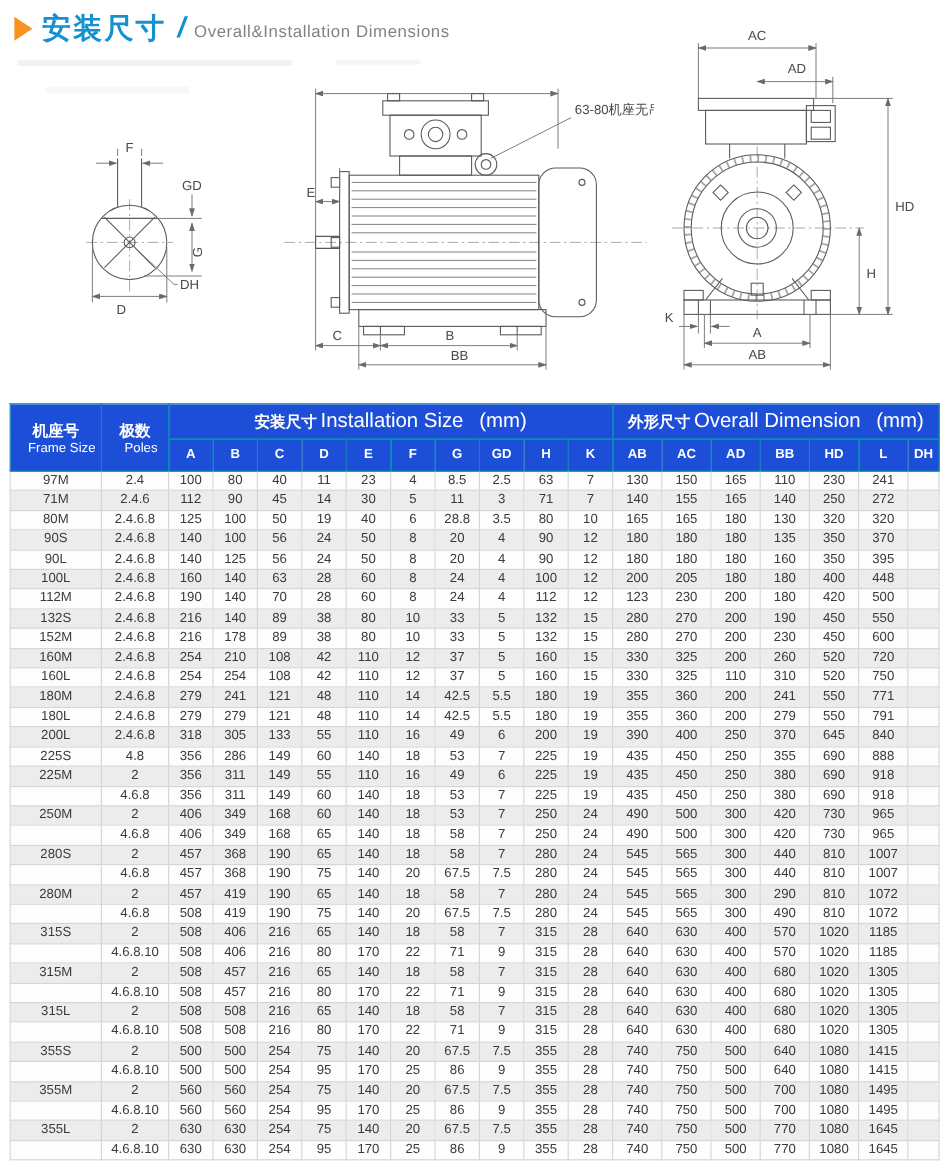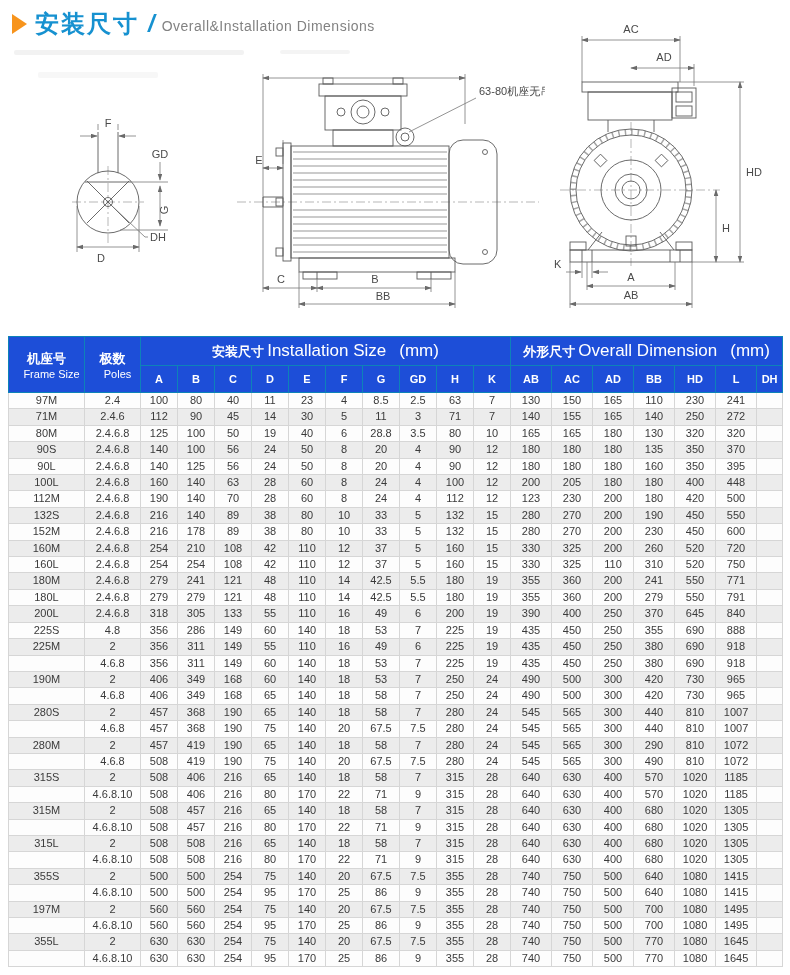--- a/index.html
+++ b/index.html
@@ -617,21 +617,21 @@
             <td>19</td>
             <td>435</td>
             <td>450</td>
             <td>250</td>
             <td>380</td>
             <td>690</td>
             <td>918</td>
             <td></td>
           </tr>
           <tr class="alt">
-            <td>190M</td>
+            <td>250M</td>
             <td>2</td>
             <td>406</td>
             <td>349</td>
             <td>168</td>
             <td>60</td>
             <td>140</td>
             <td>18</td>
             <td>53</td>
             <td>7</td>
             <td>250</td>
@@ -911,21 +911,21 @@
             <td>28</td>
             <td>740</td>
             <td>750</td>
             <td>500</td>
             <td>640</td>
             <td>1080</td>
             <td>1415</td>
             <td></td>
           </tr>
           <tr class="alt">
-            <td>197M</td>
+            <td>355M</td>
             <td>2</td>
             <td>560</td>
             <td>560</td>
             <td>254</td>
             <td>75</td>
             <td>140</td>
             <td>20</td>
             <td>67.5</td>
             <td>7.5</td>
             <td>355</td>

